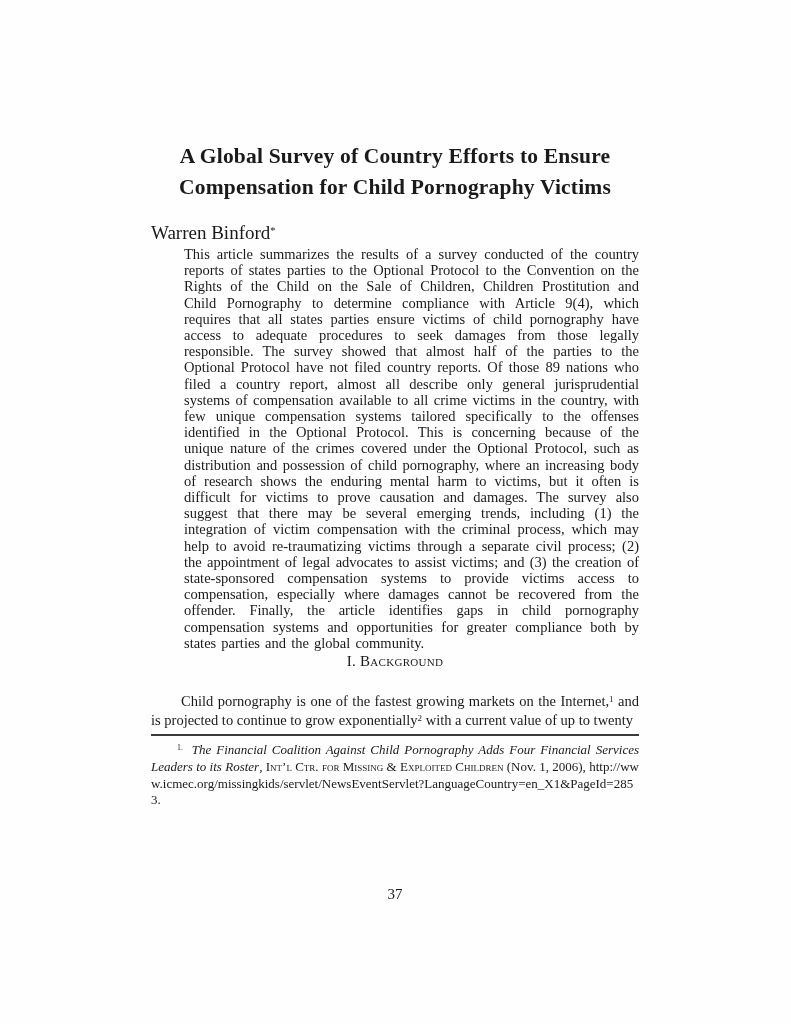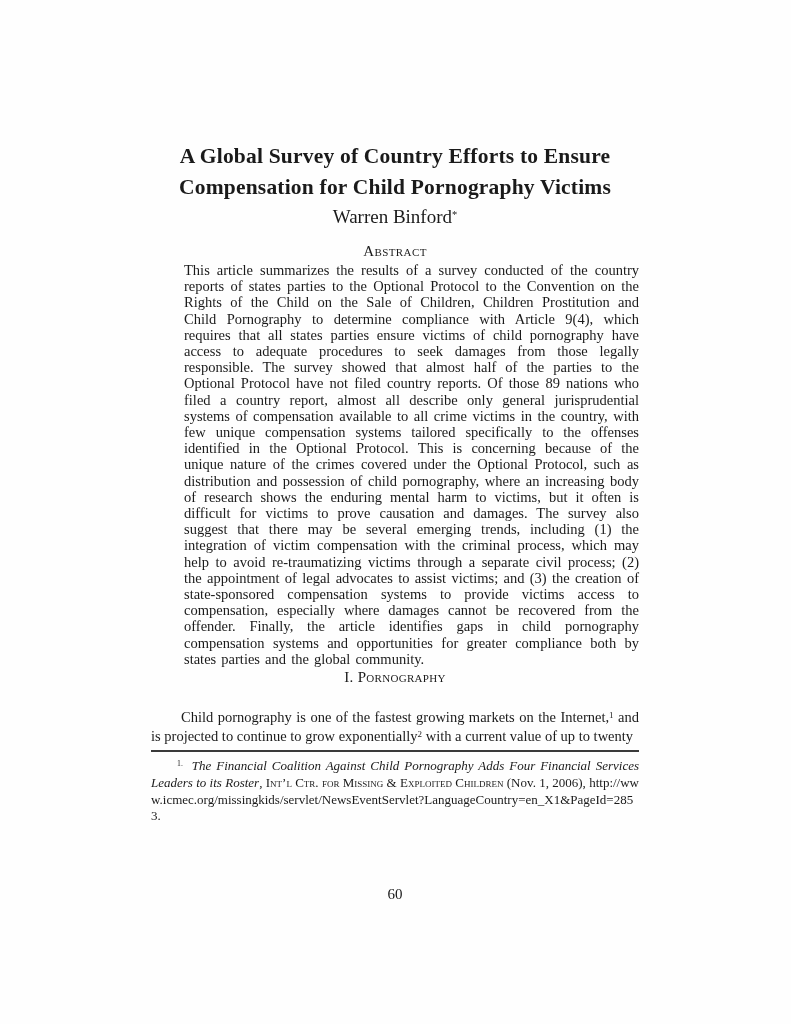--- a/index.html
+++ b/index.html
@@ -26,22 +26,21 @@
   .title {
     margin: 0;
     font-size: 21.5px;
     font-weight: bold;
     line-height: 31px;
     text-align: center;
     letter-spacing: 0.2px;
   }
   .title-line { display: block; }
   .author {
-    margin-top: 3px;
-    text-align: center;
+    margin-top: 19px;
     font-size: 19px;
   }
   .author-note {
     font-size: 0.55em;
     line-height: 0;
     position: relative;
     top: -0.5em;
     vertical-align: baseline;
   }
   .abstract-heading {
@@ -119,31 +118,30 @@
 <div class="page">
   <div class="content">
 
     <h1 class="title">
       <span class="title-line">A Global Survey of Country Efforts to Ensure</span>
       <span class="title-line">Compensation for Child Pornography Victims</span>
     </h1>
 
     <div class="author"><span>Warren Binford</span><span class="author-note">*</span></div>
 
-    <div class="abstract-heading">Abstract</div>
 
     <p class="abstract-text">This article summarizes the results of a survey conducted of the country reports of states parties to the Optional Protocol to the Convention on the Rights of the Child on the Sale of Children, Children Prostitution and Child Pornography to determine compliance with Article 9(4), which requires that all states parties ensure victims of child pornography have access to adequate procedures to seek damages from those legally responsible.  The survey showed that almost half of the parties to the Optional Protocol have not filed country reports.  Of those 89 nations who filed a country report, almost all describe only general jurisprudential systems of compensation available to all crime victims in the country, with few unique compensation systems tailored specifically to the offenses identified in the Optional Protocol.  This is concerning because of the unique nature of the crimes covered under the Optional Protocol, such as distribution and possession of child pornography, where an increasing body of research shows the enduring mental harm to victims, but it often is difficult for victims to prove causation and damages.  The survey also suggest that there may be several emerging trends, including (1) the integration of victim compensation with the criminal process, which may help to avoid re-traumatizing victims through a separate civil process; (2) the appointment of legal advocates to assist victims; and (3) the creation of state-sponsored compensation systems to provide victims access to compensation, especially where damages cannot be recovered from the offender.  Finally, the article identifies gaps in child pornography compensation systems and opportunities for greater compliance both by states parties and the global community.</p>
 
-    <div class="section-heading">I. Pornography</div>
+    <div class="section-heading">I. Background</div>
 
     <p class="body-text"><span>Child pornography is one of the fastest growing markets on the Internet,</span><span class="fn-ref">1</span><span> and is projected to continue to grow exponentially</span><span class="fn-ref">2</span><span> with a current value of up to twenty</span></p>
 
     <div class="fn-separator"></div>
 
     <div class="footnotes">
       <p class="footnote"><span class="fn-marker">1.</span><span class="italic">The Financial Coalition Against Child Pornography Adds Four Financial Services Leaders to its Roster</span><span>, </span><span class="smallcaps">Int’l Ctr. for Missing &amp; Exploited Children</span><span> (Nov. 1, 2006), </span><span class="url">http://www.icmec.org/missingkids/servlet/NewsEventServlet?LanguageCountry=en_X1&amp;PageId=2853.</span></p>
 
     </div>
 
   </div>
 
-  <div class="page-number">60</div>
+  <div class="page-number">37</div>
 </div>
 
 </body></html>

